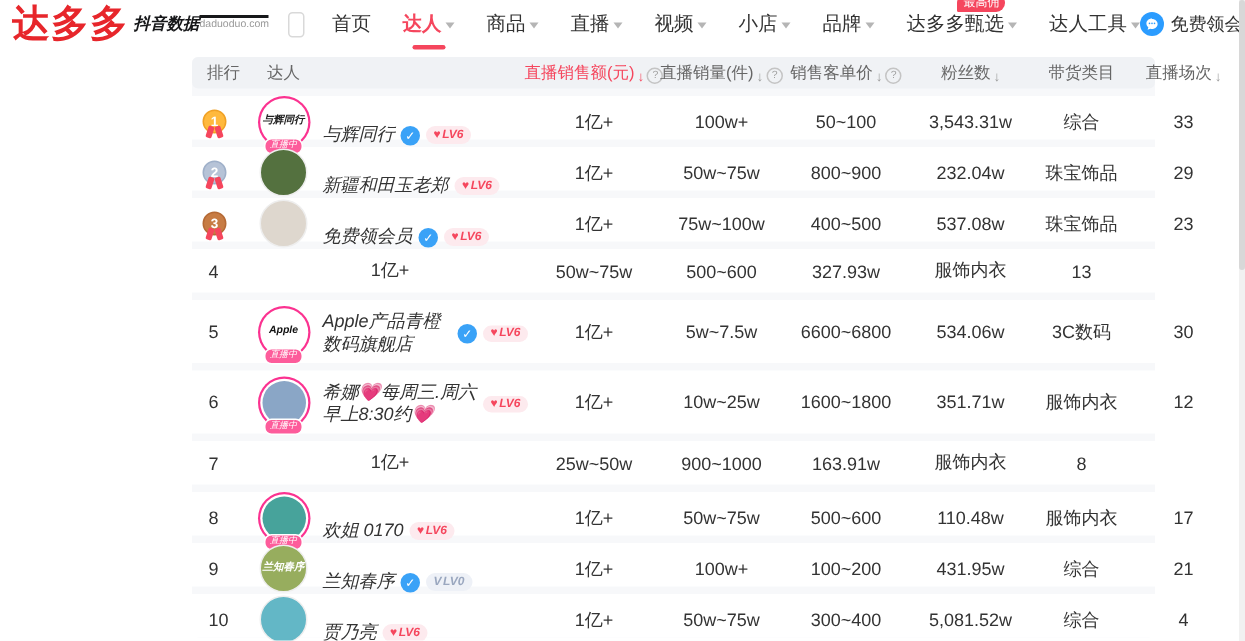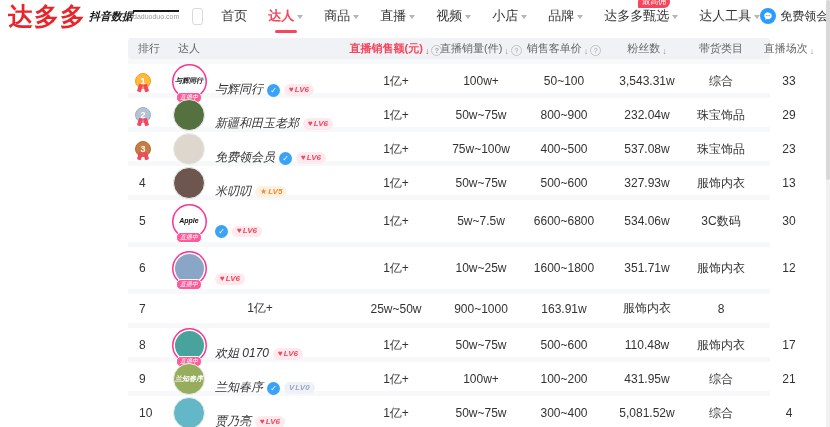--- a/index.html
+++ b/index.html
@@ -29,21 +29,21 @@
   .tr-item { display:flex; align-items:center; gap:4px; cursor:pointer; white-space:nowrap; }
   .member-icon { width:16px; height:16px; border-radius:50%; background:#2b9cff; display:flex; align-items:center; justify-content:center; }
   .mobile-icon { width:15px; height:15px; border-radius:50%; border:1.2px solid #555; display:flex; align-items:center; justify-content:center; font-size:8px; color:#444; }
 
   
   .table-wrap { margin:6px 0 0 128px; width:642px; background:#f7f8fa; border-radius:4px; }
   .grid-cols { display:grid; grid-template-columns:40px 184px 88px 82px 84px 82px 66px 70px 46px; align-items:center; }
   .thead { height:21px; background:#f0f2f5; border-radius:4px; font-size:11px; color:#666; }
   .th { display:flex; align-items:flex-end; justify-content:center; gap:2px; white-space:nowrap; }
   .th.left { justify-content:flex-start; padding-left:10px; }
-  .th.red { color:#f5465d; font-weight:700; }
+  .th.red { color:#f5465d; font-weight:400; }
   .arrow { font-size:9px; color:#999; line-height:1; }
   .th.red .arrow { color:#f5465d; }
   .info { width:11px; height:11px; border:1px solid #c4c4c4; border-radius:50%; font-size:7px; color:#a0a0a0;
     display:flex; align-items:center; justify-content:center; flex-shrink:0; }
   .tbody { display:flex; flex-direction:column; gap:5px; padding-top:5px; }
   .trow { background:#fff; height:29px; font-size:12px; color:#333; }
   .trow.tall { height:42px; }
   .cell { text-align:center; }
   .rank { text-align:left; padding-left:11px; display:flex; align-items:center; color:#333; }
   .medal { position:relative; z-index:0; width:16px; height:16px; border-radius:50%; margin-left:-4px;
@@ -272,53 +272,40 @@
     <div class="cell">537.08w</div>
     <div class="cell">珠宝饰品</div>
     <div class="cell">23</div>
     <div class="cell room">
       
     </div>
   </div>
 
   <div class="trow grid-cols">
     <div class="cell rank">4</div>
-    <div class="talent">
-      <div class="avatar-wrap">
-        <div class="avatar" style="background: rgb(109, 86, 78); color: rgb(255, 255, 255);"></div>
-
-      </div>
-      <div class="name-box">
-        <span class="name">米叨叨</span>
-
-        <span class="lv-badge lv-star">
-          <span class="lv-ic">★</span>
-          <span class="lv-tx">LV5</span>
-        </span>
-      </div>
-    </div>
     <div class="cell">1亿+</div>
     <div class="cell">50w~75w</div>
     <div class="cell">500~600</div>
     <div class="cell">327.93w</div>
     <div class="cell">服饰内衣</div>
     <div class="cell">13</div>
     <div class="cell room">
       
     </div>
   </div>
 
   <div class="trow grid-cols tall">
     <div class="cell rank">5</div>
     <div class="talent">
       <div class="avatar-wrap live">
         <div class="avatar" style="background: rgb(255, 255, 255); color: rgb(17, 17, 17);">Apple</div>
         <span class="live-tag">直播中</span>
       </div>
       <div class="name-box">
+        <span class="name">Apple产品青橙数码旗舰店</span>
         <span class="verified">✓</span>
         <span class="lv-badge lv-heart">
           <span class="lv-ic">♥</span>
           <span class="lv-tx">LV6</span>
         </span>
       </div>
     </div>
     <div class="cell">1亿+</div>
     <div class="cell">5w~7.5w</div>
     <div class="cell">6600~6800</div>
@@ -331,20 +318,21 @@
   </div>
 
   <div class="trow grid-cols tall">
     <div class="cell rank">6</div>
     <div class="talent">
       <div class="avatar-wrap live">
         <div class="avatar" style="background: rgb(138, 166, 198); color: rgb(255, 255, 255);"></div>
         <span class="live-tag">直播中</span>
       </div>
       <div class="name-box">
+        <span class="name">希娜💗每周三.周六早上8:30约💗</span>
 
         <span class="lv-badge lv-heart">
           <span class="lv-ic">♥</span>
           <span class="lv-tx">LV6</span>
         </span>
       </div>
     </div>
     <div class="cell">1亿+</div>
     <div class="cell">10w~25w</div>
     <div class="cell">1600~1800</div>

